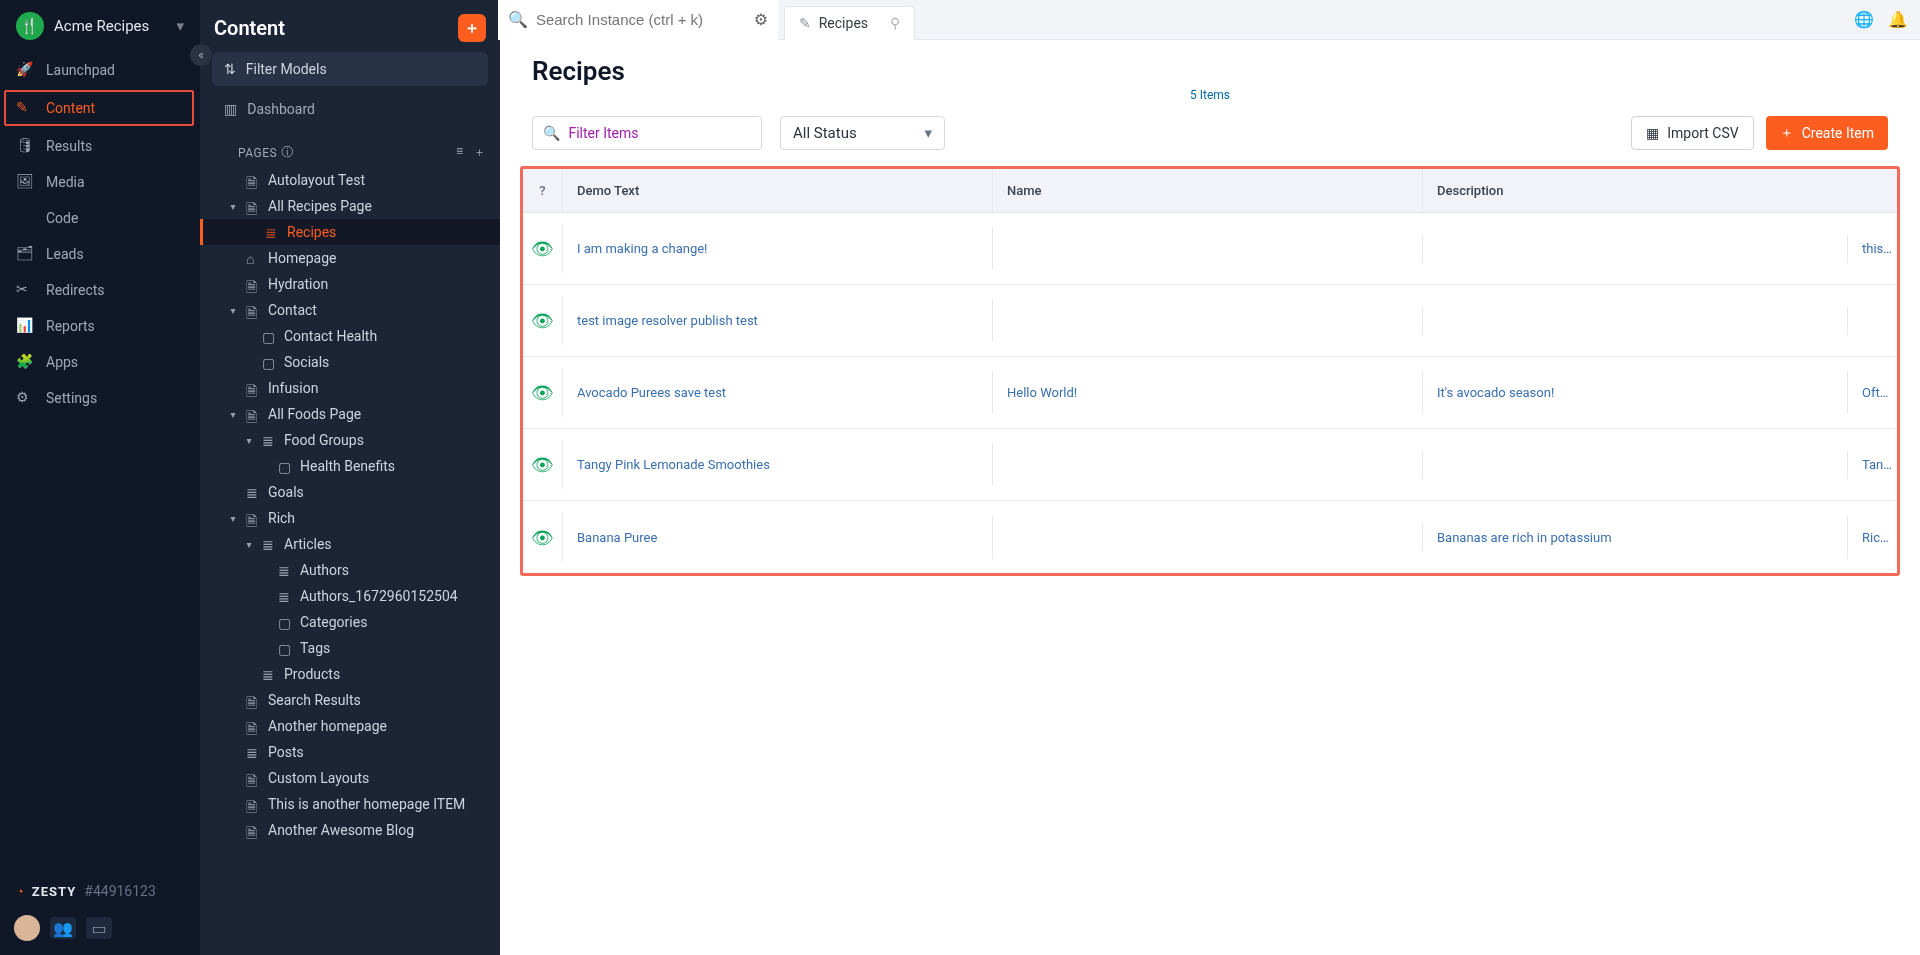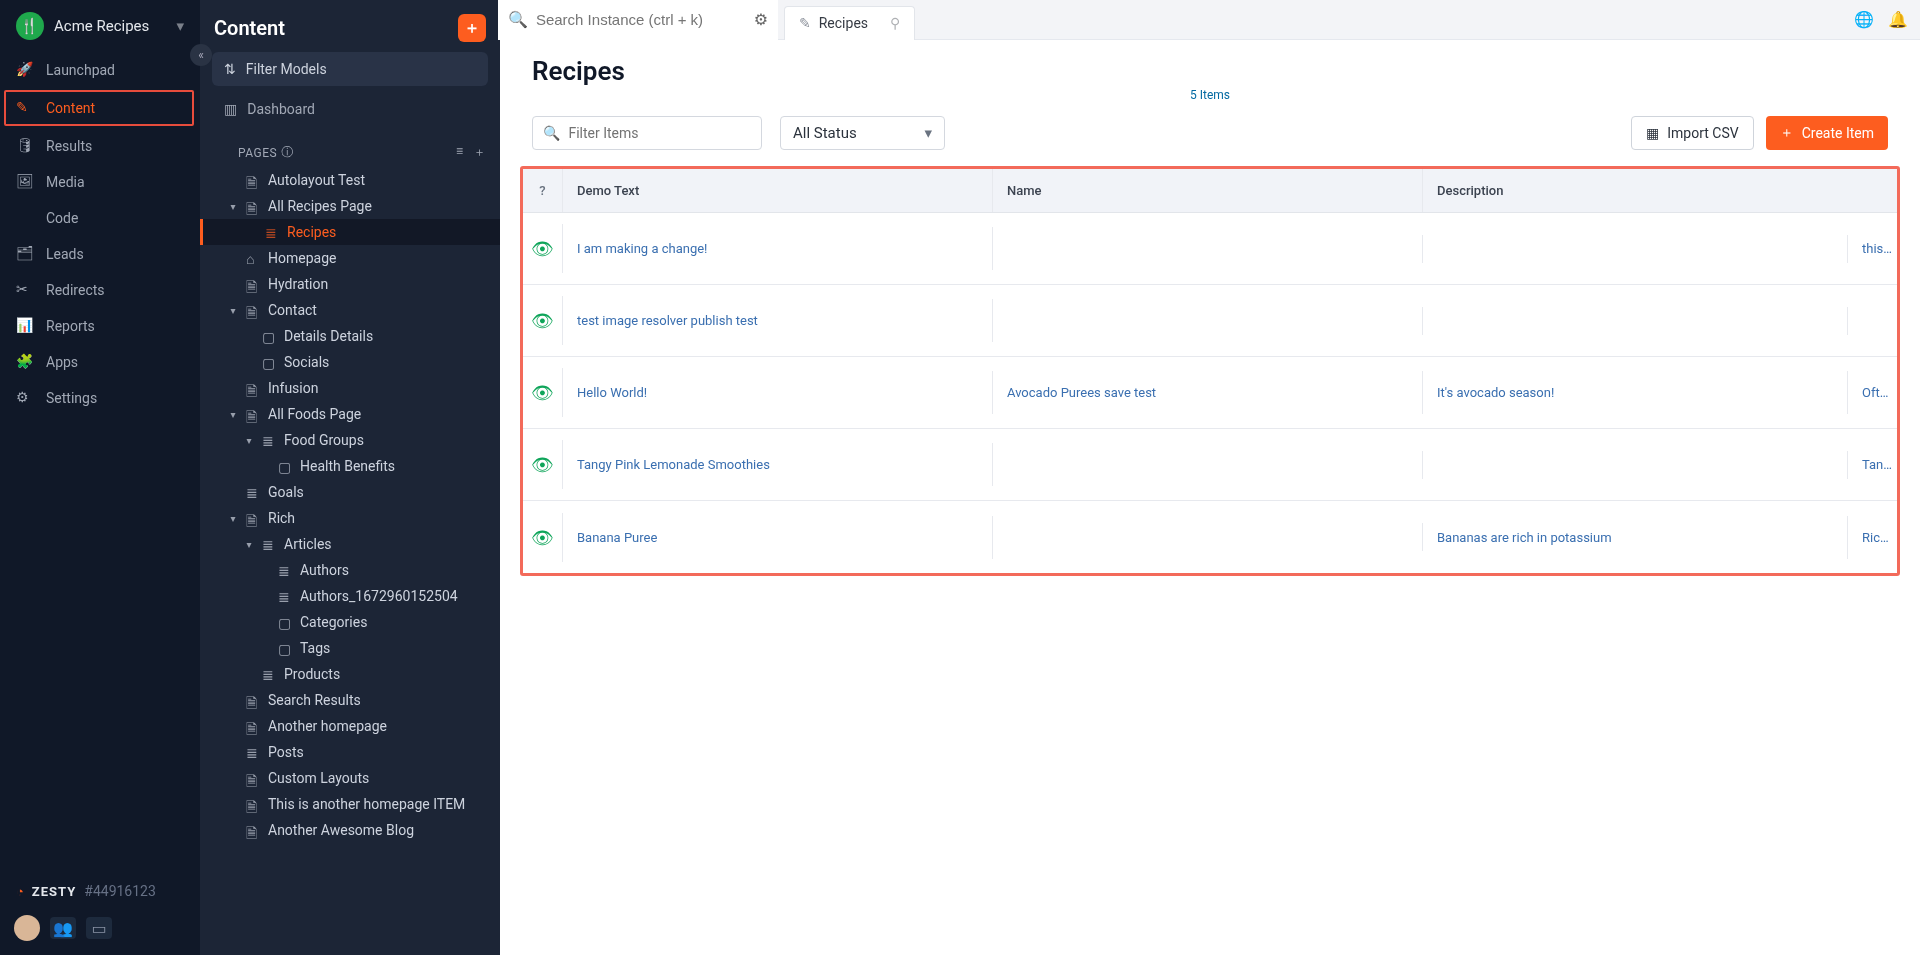--- a/index.html
+++ b/index.html
@@ -197,21 +197,21 @@
           <span>Hydration</span>
         </div>
         <div class="tree-node indent-1">
           <span class="caret">▾</span>
           <span class="node-icon">🗎</span>
           <span>Contact</span>
         </div>
         <div class="tree-node indent-2">
           <span class="caret"></span>
           <span class="node-icon">▢</span>
-          <span>Details Details</span>
+          <span>Contact Health</span>
         </div>
         <div class="tree-node indent-2">
           <span class="caret"></span>
           <span class="node-icon">▢</span>
           <span>Socials</span>
         </div>
         <div class="tree-node indent-1">
           <span class="caret"></span>
           <span class="node-icon">🗎</span>
           <span>Infusion</span>
@@ -323,21 +323,21 @@
     </div>
 
     <div class="page-head">
       <div class="page-title">Recipes</div>
       <div class="page-sub">5 Items</div>
     </div>
 
     <div class="toolbar">
       <div class="filter-input">
         <span>🔍</span>
-        <span style="color:#737373;">Filter Items</span>
+        <span style="color:#a21caf;">Filter Items</span>
       </div>
       <div class="status-select">
         <span>All Status</span>
         <span style="color:#6a7380;">▾</span>
       </div>
       <div class="toolbar-spacer"></div>
       <div class="btn btn-outline">
         <span>▦</span>
         <span>Import CSV</span>
       </div>
@@ -372,22 +372,22 @@
             </div>
     <div class="td col-name">test image resolver publish test</div>
     <div class="td col-demo"></div>
     <div class="td col-sub"></div>
     <div class="td col-desc"></div>
           </div>
           <div class="trow">
     <div class="td col-eye">
               <span class="eye-dot">👁</span>
             </div>
+    <div class="td col-name">Avocado Purees save test</div>
     <div class="td col-demo">Hello World!</div>
-    <div class="td col-name">Avocado Purees save test</div>
     <div class="td col-sub">It's avocado season!</div>
     <div class="td col-desc">Often called the vitamins, minera</div>
           </div>
           <div class="trow">
     <div class="td col-eye">
               <span class="eye-dot">👁</span>
             </div>
     <div class="td col-name">Tangy Pink Lemonade Smoothies</div>
     <div class="td col-demo"></div>
     <div class="td col-sub"></div>

